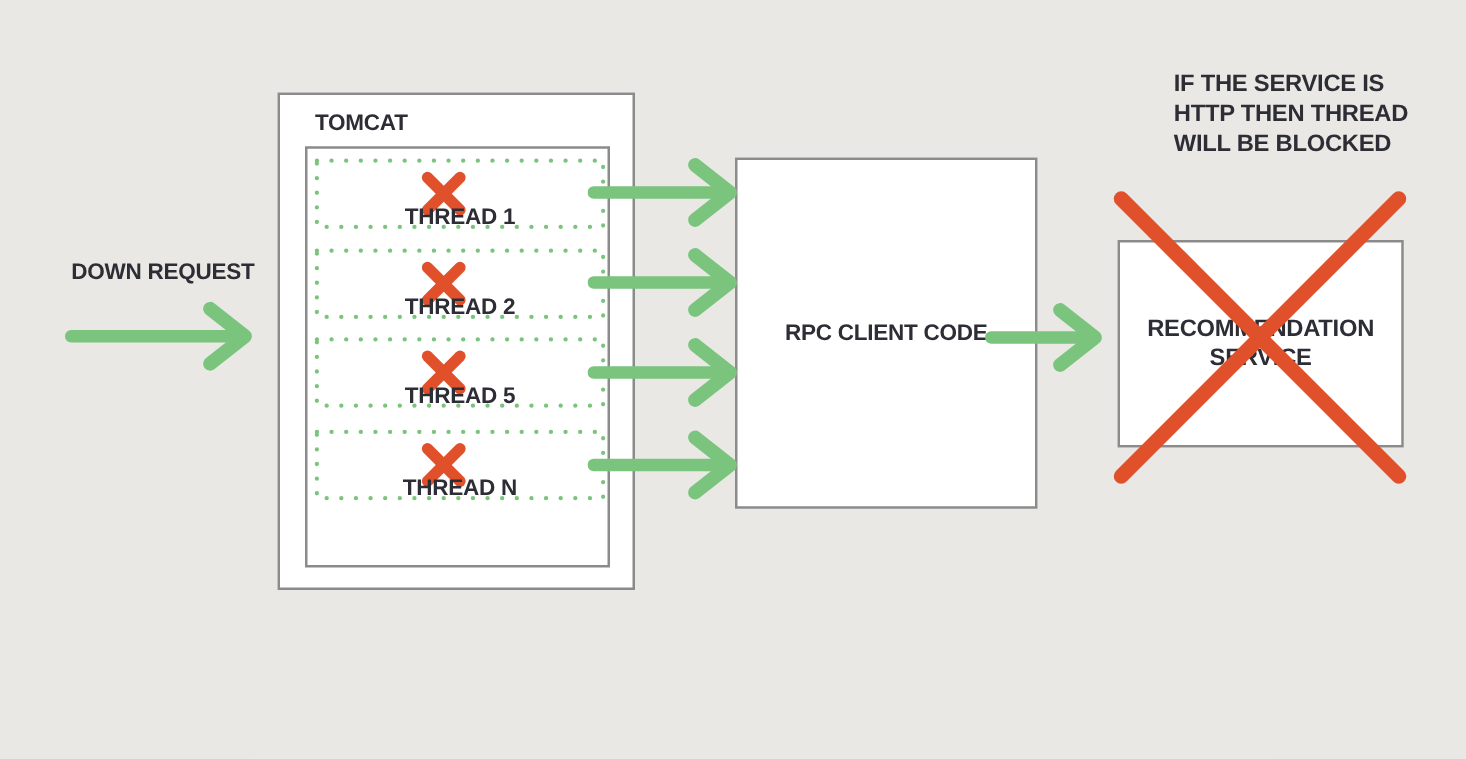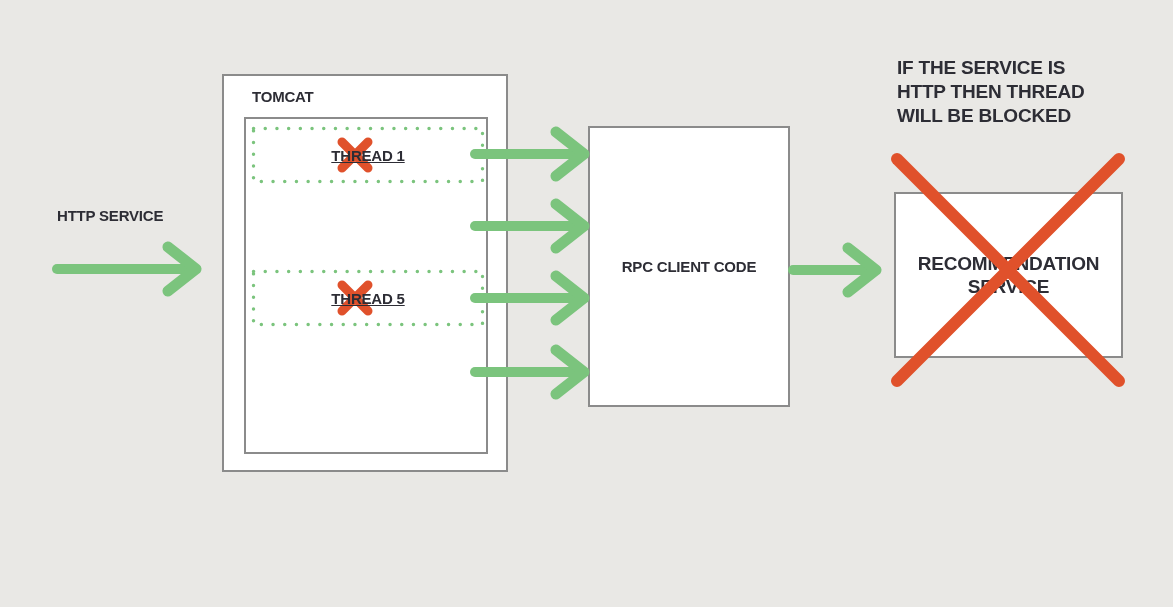--- a/index.html
+++ b/index.html
@@ -15,86 +15,106 @@
   }
   .canvas{
     position:relative;
     width:1173px;height:607px;
     background:var(--background);
     overflow:hidden;
     color:var(--text);
   }
   .abs{position:absolute;box-sizing:border-box;}
   .lbl{
-    font-size:15px;
+    font-size:18px;
     letter-spacing:-0.2px;
     white-space:nowrap;
   }
   .box{
     background:var(--box_bg);
     border:2px solid var(--border);
   }
   .center-flex{
     display:flex;align-items:center;justify-content:center;text-align:center;
   }
   .thread-row{
     position:absolute;left:5px;width:234px;height:58px;
-    display:flex;align-items:center;justify-content:center;text-decoration:underline;
+    display:flex;align-items:flex-end;justify-content:center;
   }
   .dotted-svg{position:absolute;left:0;top:0;}
   .dotted-svg rect{fill:none;stroke:var(--green);stroke-width:3.4;stroke-linecap:round;stroke-dasharray:0.1 11.6;}
   .x-small{position:absolute;left:84px;top:9px;}
   .x-small line{stroke:var(--red);stroke-width:9;stroke-linecap:round;}
   .x-big line{stroke:var(--red);stroke-width:12;stroke-linecap:round;}
   .arrow line{stroke:var(--green);stroke-width:10;stroke-linecap:round;}
   .arrow polyline{fill:none;stroke:var(--green);stroke-width:11;stroke-linecap:round;stroke-linejoin:round;}
-  .note{font-size:19px;line-height:24px;letter-spacing:-0.2px;}
+  .note{font-size:19px;line-height:24px;letter-spacing:-0.2px;margin-left:42px;}
   .rec-label{font-size:19px;line-height:23px;letter-spacing:-0.2px;padding:0 14px;}
   .thread-label{position:relative;z-index:1;}
 </style>
 </head>
 <body style="--background: #e9e8e5; --box_bg: #ffffff; --border: #8b8b8b; --text: #2d2d35; --green: #7bc47d; --red: #e0512b;">
 
 <div class="canvas">
 
-  <div class="abs lbl" style="left:57px;top:207px;">HTTP SERVICE</div>
+  <div class="abs lbl" style="left:57px;top:207px;">DOWN REQUEST</div>
 
   <div class="abs box" style="left:222px;top:74px;width:286px;height:398px;">
     <div class="abs lbl" style="left:28px;top:12px;">TOMCAT</div>
 
     <div class="abs box" style="left:20px;top:41px;width:244px;height:337px;">
 
       <div class="thread-row" style="top:7px;">
         <svg class="dotted-svg" width="234" height="58">
           <rect x="2.5" y="2.5" width="229" height="53"></rect>
         </svg>
         <span class="lbl thread-label">THREAD 1</span>
         <svg class="x-small" width="40" height="40">
           <line x1="7" y1="7" x2="33" y2="33"></line>
             <line x1="33" y1="7" x2="7" y2="33"></line>
         </svg>
       </div>
 
+      <div class="thread-row" style="top:79px;">
+        <svg class="dotted-svg" width="234" height="58">
+          <rect x="2.5" y="2.5" width="229" height="53"></rect>
+        </svg>
+        <span class="lbl thread-label">THREAD 2</span>
+        <svg class="x-small" width="40" height="40">
+          <line x1="7" y1="7" x2="33" y2="33"></line>
+            <line x1="33" y1="7" x2="7" y2="33"></line>
+        </svg>
+      </div>
 
       <div class="thread-row" style="top:150px;">
         <svg class="dotted-svg" width="234" height="58">
           <rect x="2.5" y="2.5" width="229" height="53"></rect>
         </svg>
         <span class="lbl thread-label">THREAD 5</span>
         <svg class="x-small" width="40" height="40">
           <line x1="7" y1="7" x2="33" y2="33"></line>
             <line x1="33" y1="7" x2="7" y2="33"></line>
         </svg>
       </div>
 
+      <div class="thread-row" style="top:224px;">
+        <svg class="dotted-svg" width="234" height="58">
+          <rect x="2.5" y="2.5" width="229" height="53"></rect>
+        </svg>
+        <span class="lbl thread-label">THREAD N</span>
+        <svg class="x-small" width="40" height="40">
+          <line x1="7" y1="7" x2="33" y2="33"></line>
+            <line x1="33" y1="7" x2="7" y2="33"></line>
+        </svg>
+      </div>
 
     </div>
   </div>
 
-  <div class="abs box center-flex" style="left:588px;top:126px;width:202px;height:281px;">
+  <div class="abs box center-flex" style="left:588px;top:126px;width:242px;height:281px;">
     <span class="lbl">RPC CLIENT CODE</span>
   </div>
 
   <div class="abs box center-flex" style="left:894px;top:192px;width:229px;height:166px;">
     <span class="rec-label">RECOMMENDATION SERVICE</span>
   </div>
 
   <svg class="abs x-big" style="left:888px;top:150px;" width="240" height="240">
     <line x1="9" y1="9" x2="231" y2="231"></line>
     <line x1="231" y1="9" x2="9" y2="231"></line>

